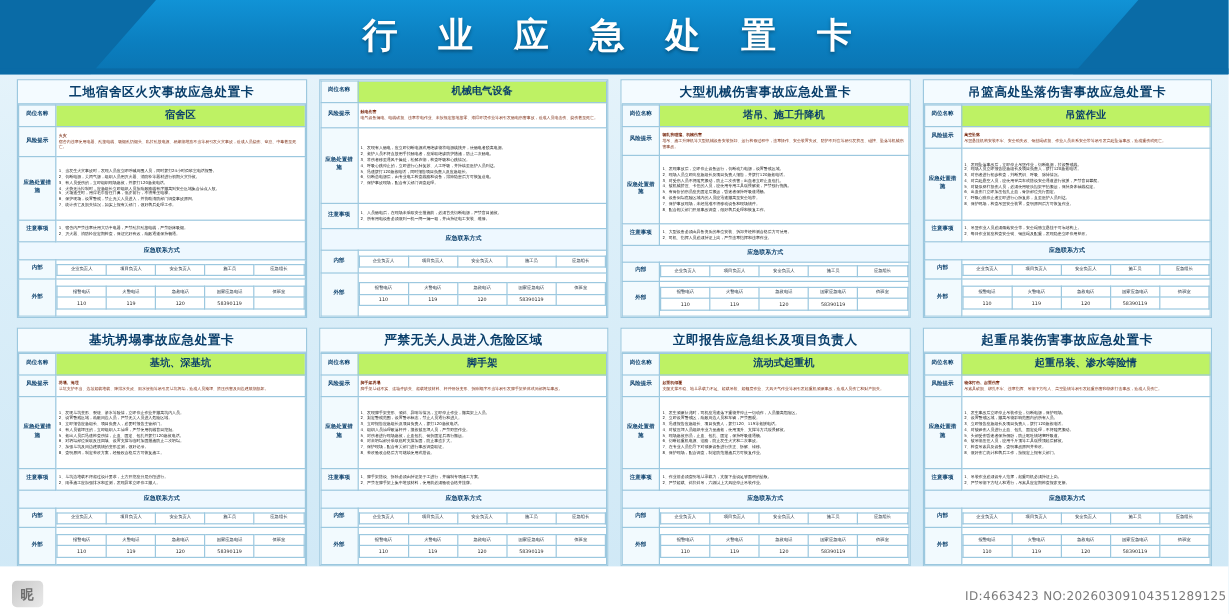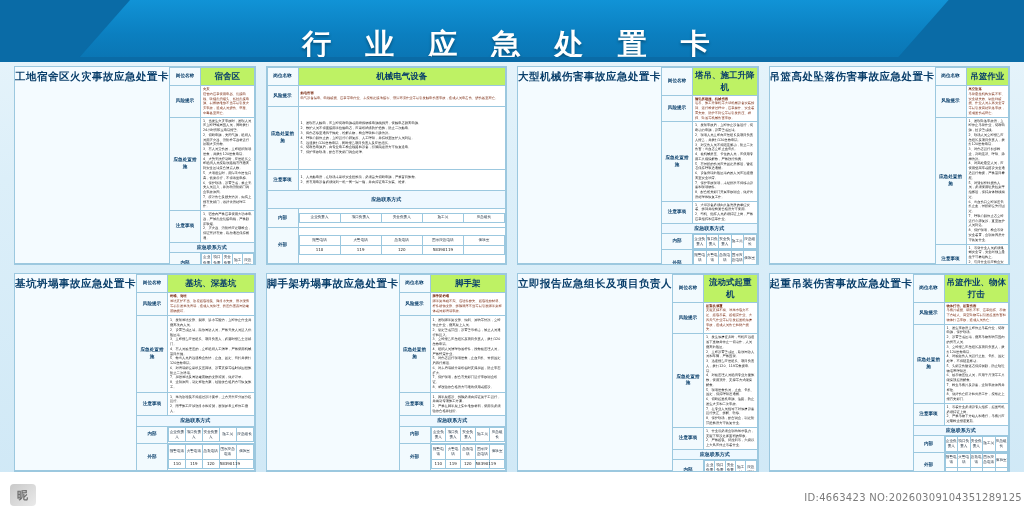--- a/index.html
+++ b/index.html
@@ -26,36 +26,36 @@
   }
   .header .angle-r{
     position:absolute;right:0;top:0;width:130px;height:62px;
     background:#0a6ba6;
     clip-path:polygon(42% 0,100% 0,100% 100%,0 100%);
   }
   .header .stripe{
     position:absolute;left:0;right:0;bottom:0;height:5px;background:#0a6ba6;
   }
   .header h1{
-    position:relative;margin:16px;line-height:57px;text-align:center;
+    position:relative;margin:1px;line-height:57px;text-align:center;
     color:#ffffff;font-size:29px;font-weight:bold;letter-spacing:12px;
     text-shadow:0 2px 3px rgba(0,0,0,.35);
   }
   
   .grid{
     position:absolute;left:14px;top:66px;right:14px;bottom:40px;
     display:grid;
     grid-template-columns:repeat(4,1fr);
     grid-template-rows:1fr 1fr;
     gap:8px 10px;
   }
   .card{
     background:#ffffff;
     border:1px solid #9cc8df;
-    display:flex;flex-direction:row;
+    display:flex;flex-direction:column;
     overflow:hidden;
   }
   .card-title{
     text-align:center;font-weight:bold;color:#0a3f6b;
     font-size:10.5px;letter-spacing:.5px;
     padding:3px 0 2px;
     border-bottom:1px solid #9cc8df;
     background:#f4fbff;
     white-space:nowrap;overflow:hidden;
   }
@@ -531,21 +531,21 @@
               </tr>
             </tbody>
                 </table>
           </td>
         </tr>
       </tbody>
         </table>
     </div>
 
     <div class="card">
-      <div class="card-title">脚手架坍塌事故应急处置卡</div>
+      <div class="card-title">严禁无关人员进入危险区域</div>
       <table class="ct">
         <tbody>
             <tr>
           <td class="lab">岗位名称</td>
           <td class="post">脚手架</td>
         </tr>
         <tr>
           <td class="lab">风险提示</td>
           <td class="risk">
             <b>脚手架坍塌</b>
@@ -698,21 +698,21 @@
       </tbody>
         </table>
     </div>
 
     <div class="card">
       <div class="card-title">起重吊装伤害事故应急处置卡</div>
       <table class="ct">
         <tbody>
             <tr>
           <td class="lab">岗位名称</td>
-          <td class="post">吊篮作业、物体打击</td>
+          <td class="post">起重吊装、渗水等险情</td>
         </tr>
         <tr>
           <td class="lab">风险提示</td>
           <td class="risk">
             <b>物体打击、起重伤害</b>
             <span class="riskline">吊索具破损、绑扎不牢、违章指挥、吊物下方站人、高空坠物等易引发起重伤害和物体打击事故，造成人员伤亡。</span>
           </td>
         </tr>
         <tr>
           <td class="lab vert">应急处置措施</td>

